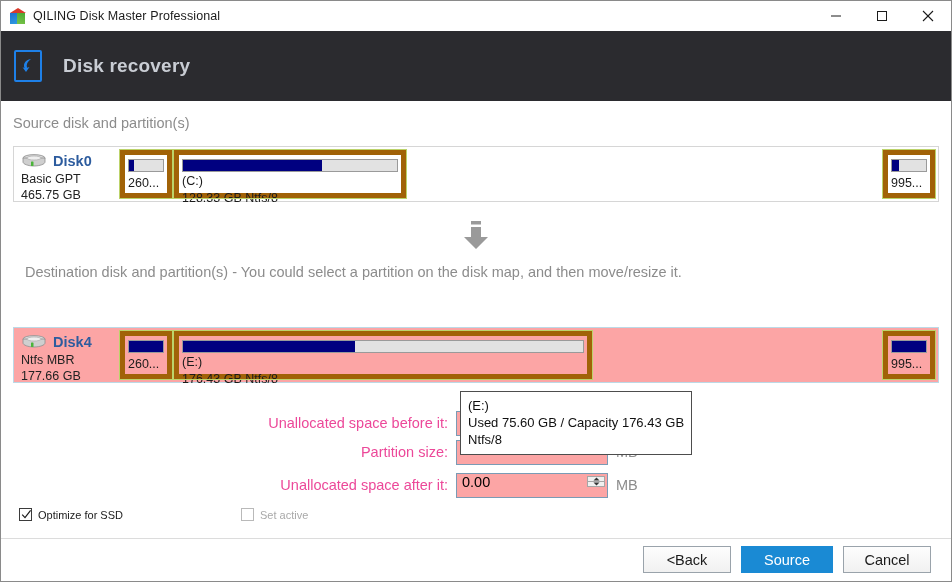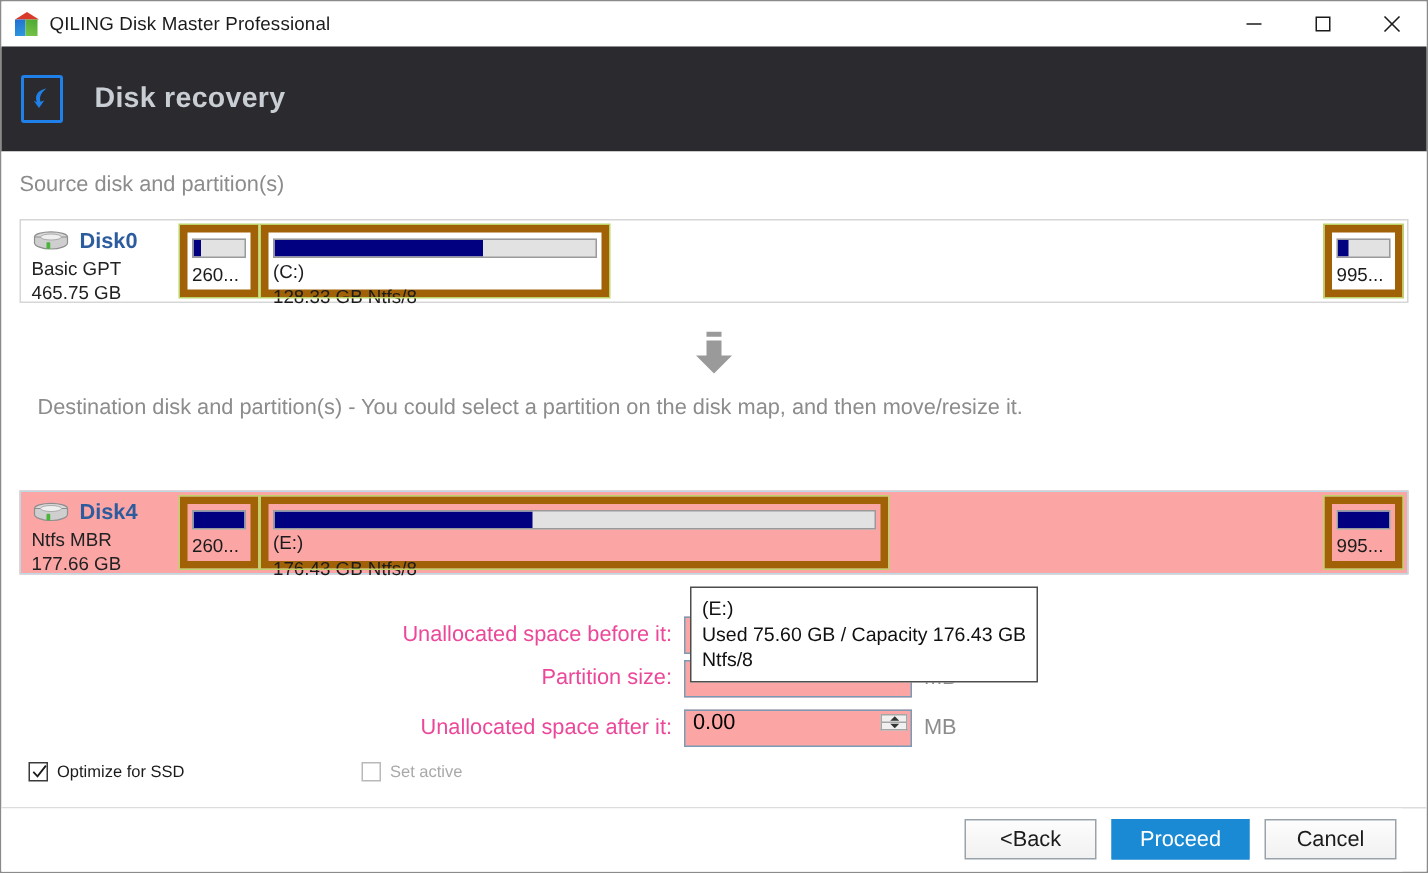--- a/index.html
+++ b/index.html
@@ -517,18 +517,18 @@
     </div>
 
     <div class="check-row" id="chk-active">
       <span class="cbox disabled"></span>
       <span class="cbox-label disabled">Set active</span>
     </div>
 
     <div class="footer-sep"></div>
     <div class="footer">
       <div class="btn" id="btn-back">&lt;Back</div>
-      <div class="btn" id="btn-proceed">Proceed</div>
+      <div class="btn" id="btn-proceed">Source</div>
       <div class="btn" id="btn-cancel">Cancel</div>
     </div>
 
   </div>
 </div>
 
 </body></html>

